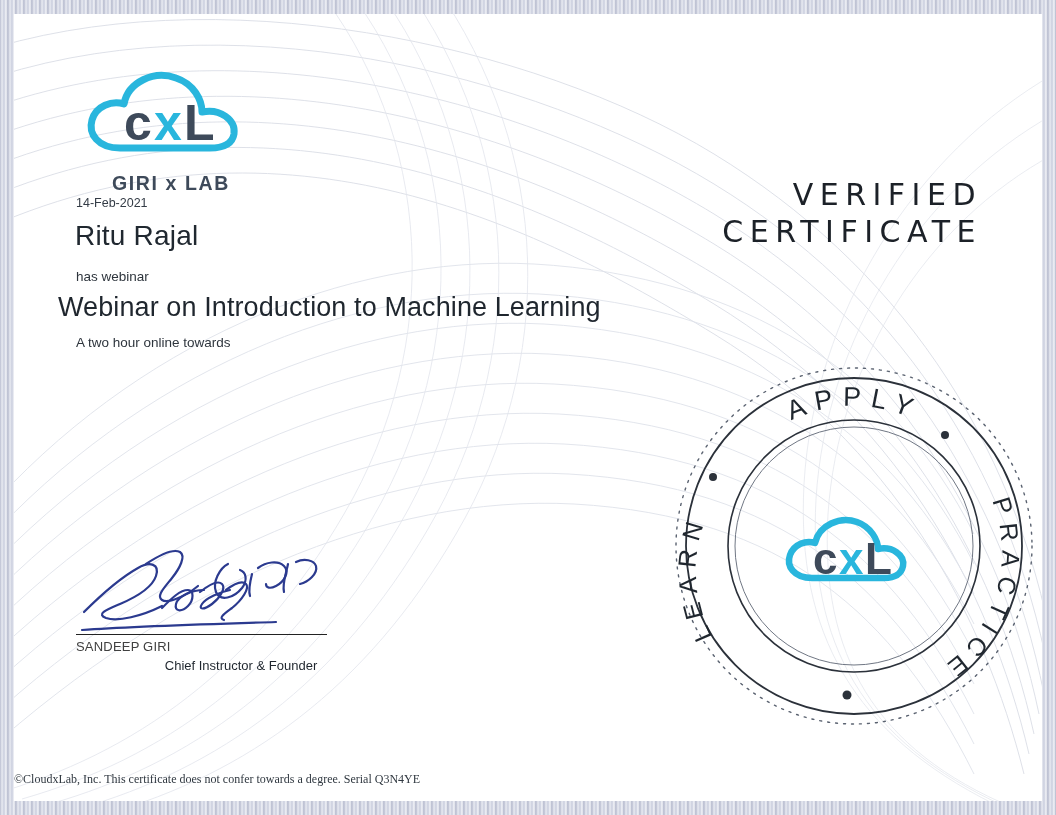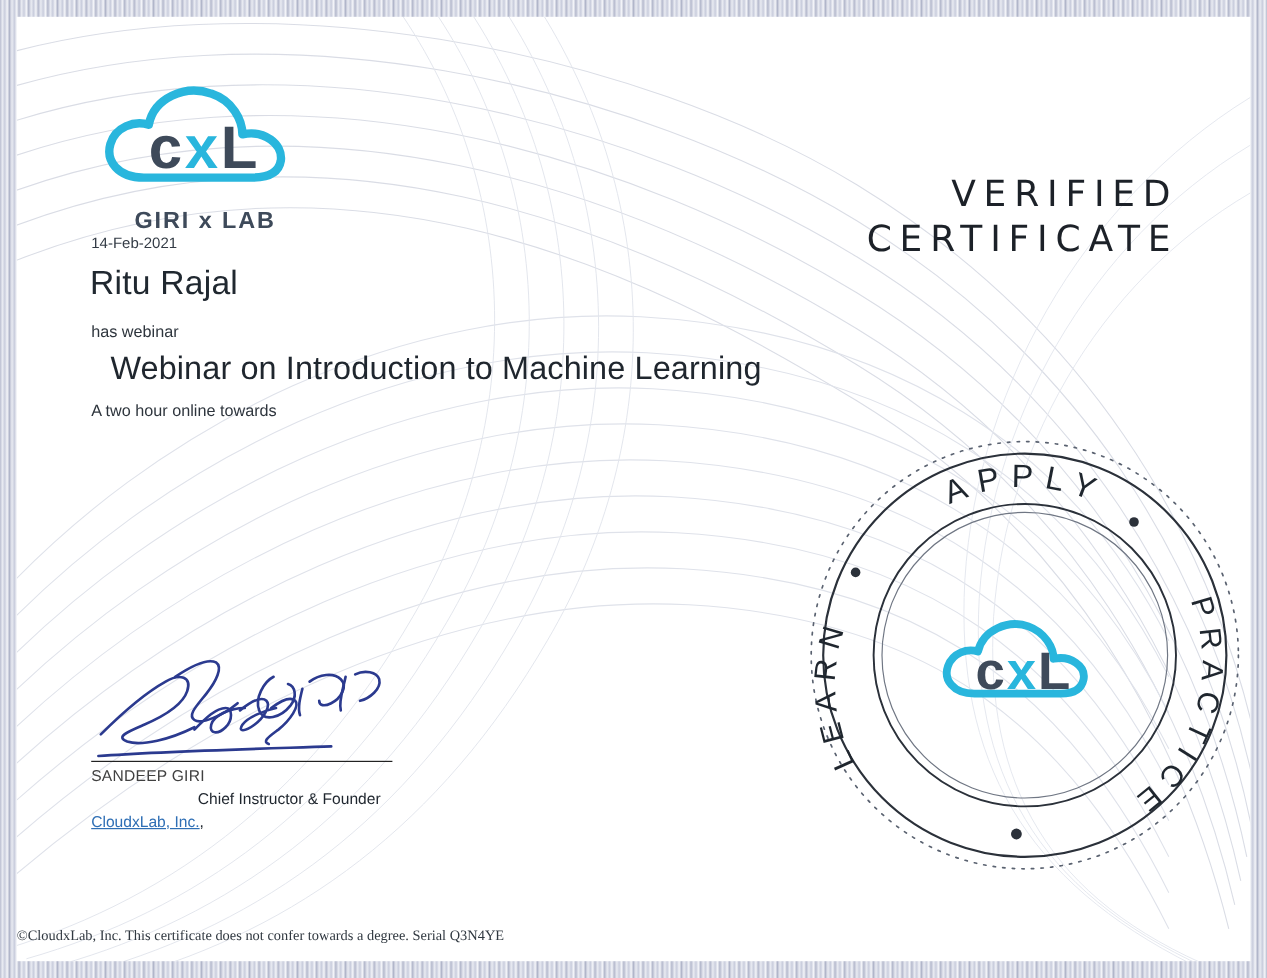--- a/index.html
+++ b/index.html
@@ -84,21 +84,21 @@
   }
   .has-attended {
     position: absolute;
     left: 62px;
     top: 255px;
     font-size: 13.5px;
     color: #2e353d;
   }
   .course-title {
     position: absolute;
-    left: 78px;
+    left: 44px;
     top: 278px;
     font-size: 27px;
     color: #1f262e;
     letter-spacing: 0.1px;
     white-space: nowrap;
   }
   .course-sub {
     position: absolute;
     left: 62px;
     top: 321px;
@@ -113,20 +113,21 @@
     top: 132px;
     text-align: right;
     font-family: "DejaVu Sans", sans-serif;
     color: #1c2128;
   }
   .verified .l1 {
     font-size: 30px;
     letter-spacing: 6.5px;
     line-height: 34px;
     font-weight: 500;
+    margin-top: 32px;
   }
   .verified .l2 {
     font-size: 30px;
     letter-spacing: 6.5px;
     line-height: 40px;
     font-weight: 500;
   }
 
   
   .sig-area {
@@ -264,23 +265,20 @@
             <path d="M176 40 C 174 48, 172 56, 174 62"></path>
             <path d="M182 34 C 190 28, 202 26, 208 32 C 214 38, 208 48, 200 52 C 194 55, 190 54, 190 50"></path>
             <path d="M212 30 C 210 40, 206 50, 208 58"></path>
             <path d="M220 28 C 228 24, 238 26, 240 32 C 242 40, 232 48, 224 50"></path>
             <path d="M6 96 C 60 92, 140 90, 200 88"></path>
           </g>
         </svg>
         <div class="sig-rule"></div>
         <div class="sig-name">SANDEEP GIRI</div>
         <div class="sig-role">Chief Instructor &amp; Founder</div>
-        <div class="sig-org">
-          <a href="#">CloudxLab, Inc.</a><span class="comma">,</span>
-        </div>
       </div>
 
       <div class="seal">
         <svg width="400" height="400" viewBox="0 0 400 400" xmlns="http://www.w3.org/2000/svg">
           <defs>
             <path id="arcTop" d="M 60 200 A 140 140 0 0 1 340 200" fill="none"></path>
             <path id="arcRight" d="M 318 120 A 140 140 0 0 1 250 340" fill="none"></path>
             <path id="arcLeft" d="M 80 320 A 140 140 0 0 1 70 140" fill="none"></path>
           </defs>
 

